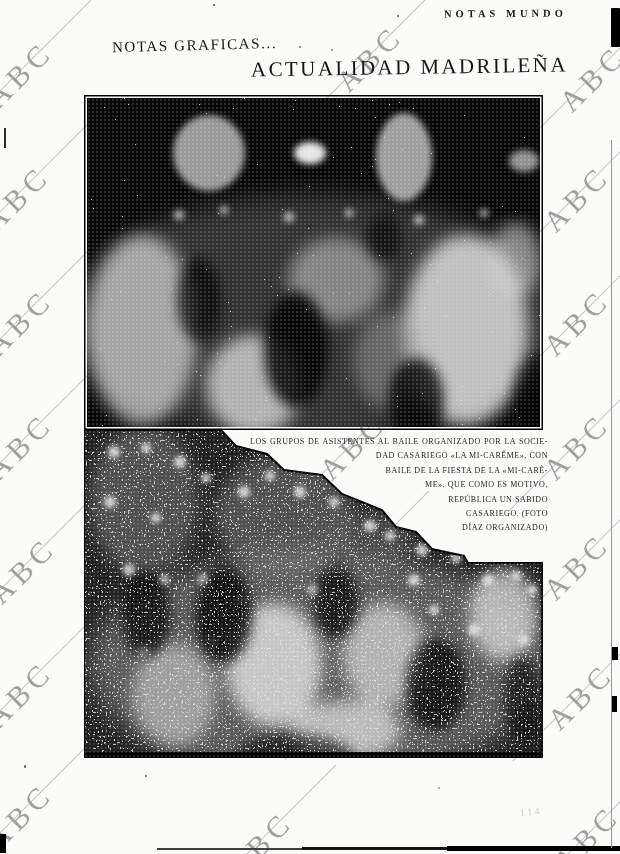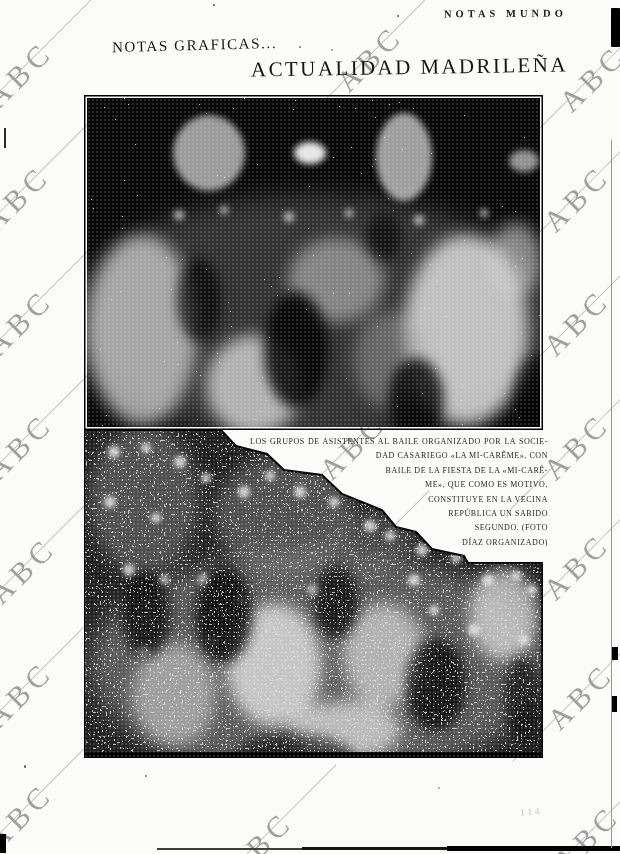--- a/index.html
+++ b/index.html
@@ -333,23 +333,22 @@
       </g>
       <polygon points="0,0 137,0 152,16 183,24 200,40 238,45 258,64 298,80 312,97 332,102 348,119 380,126 384,133 458,133 458,328 0,328" fill="none" stroke="#000" stroke-width="2"></polygon>
     </svg>
   </div>
 
   <div class="caption">
       <div>LOS GRUPOS DE ASISTENTES AL BAILE ORGANIZADO POR LA SOCIE-</div>
       <div>DAD CASARIEGO «LA MI-CARÊME», CON</div>
       <div>BAILE DE LA FIESTA DE LA «MI-CARÊ-</div>
       <div>ME», QUE COMO ES MOTIVO,</div>
-      <div>CONSTITUYE EN LA VECINA</div>
       <div>REPÚBLICA UN SABIDO</div>
-      <div>SEGUNDO. (FOTO</div>
+      <div>CASARIEGO. (FOTO</div>
       <div>DÍAZ ORGANIZADO)</div>
     </div>
 
   <div class="artifact rule-a"></div>
   <div class="artifact rule-b"></div>
   <div class="artifact rule-c"></div>
   <div class="artifact ink-tr"></div>
   <div class="artifact edge-line"></div>
   <div class="artifact edge-tick1"></div>
   <div class="artifact edge-tick2"></div>

